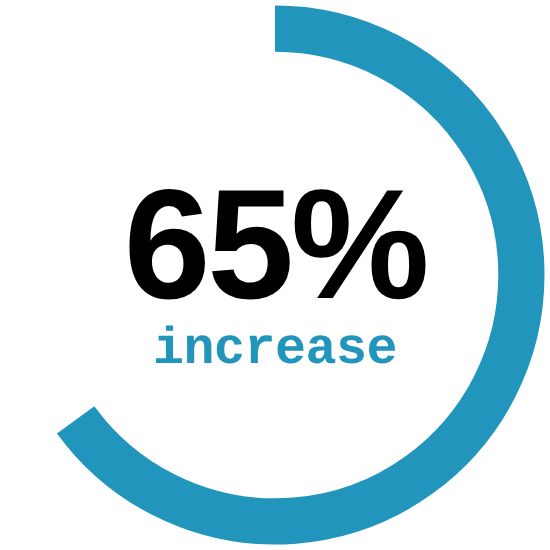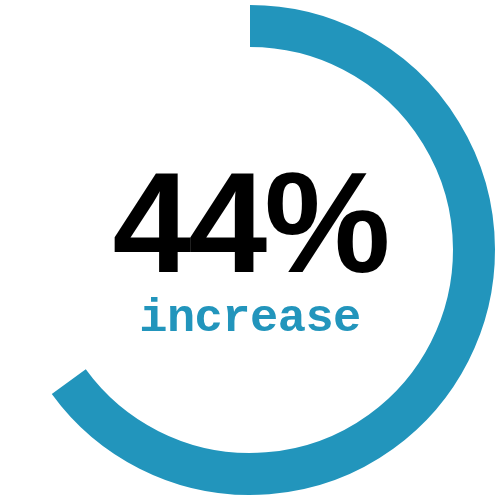--- a/index.html
+++ b/index.html
@@ -73,17 +73,17 @@
   <svg id="donut-svg" viewBox="0 0 500 500" xmlns="http://www.w3.org/2000/svg" aria-hidden="true">
     <g>
       <path id="arc-track" fill="none" stroke="#ffffff" stroke-width="42" d="M 68.7801932600118 381.66389651351403 A 224 224 0 0 1 249.99999999999997 26"></path>
     </g>
     <g>
       <path id="arc-value" fill="none" stroke="#2295bc" stroke-width="42" stroke-linecap="butt" d="M 250 26 A 224 224 0 1 1 68.7801932600118 381.66389651351403"></path>
     </g>
   </svg>
 
   <div id="center-label">
-    <div id="value-text" style="color: rgb(0, 0, 0);">44%</div>
+    <div id="value-text" style="color: rgb(0, 0, 0);">65%</div>
     <div id="caption-text" style="color: rgb(34, 149, 188);">increase</div>
   </div>
 
 </div>
 
 </body></html>

